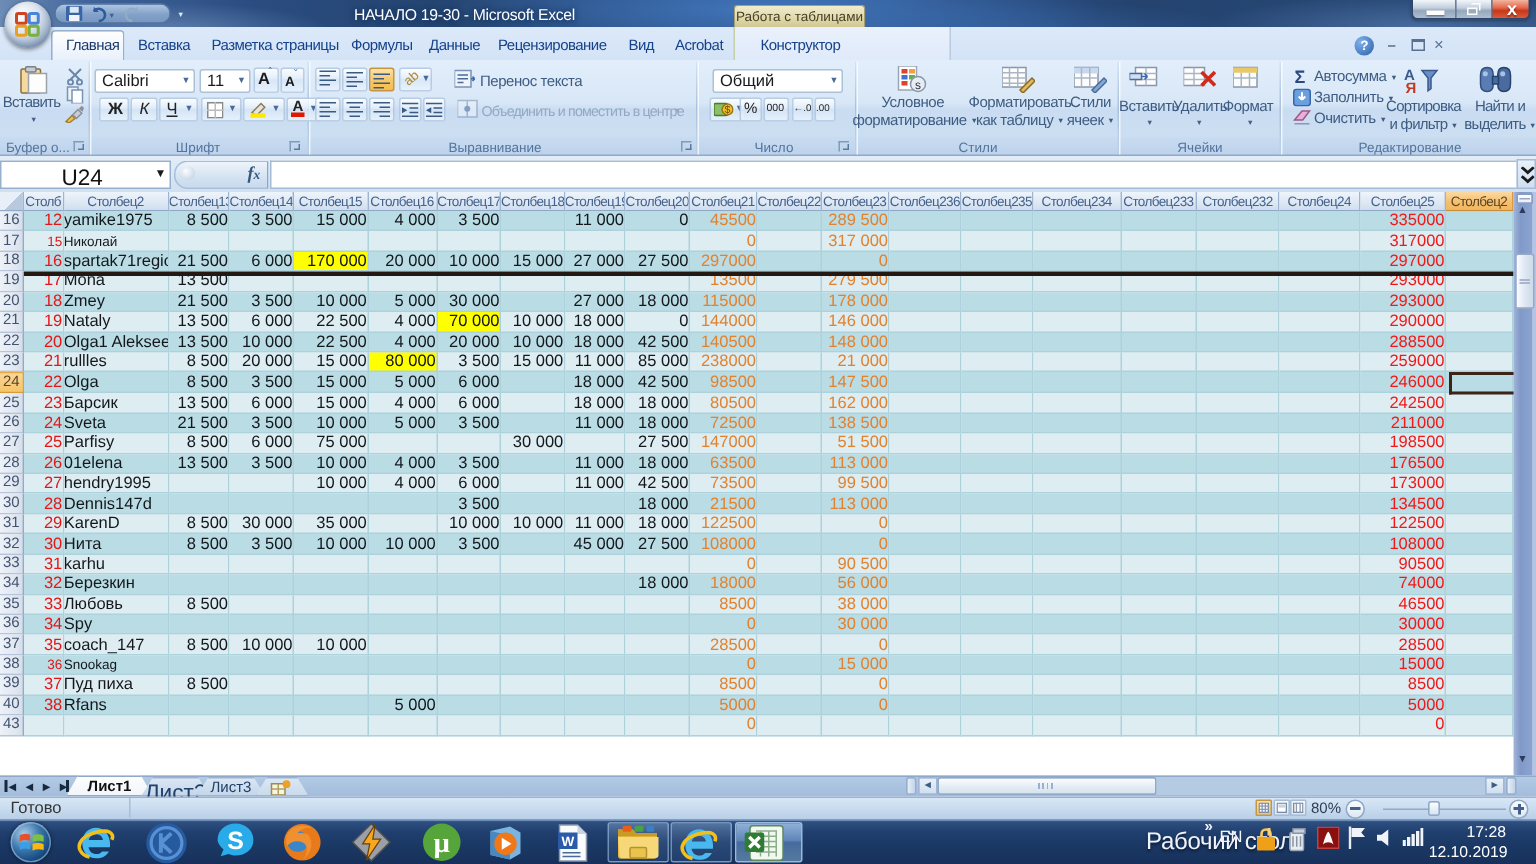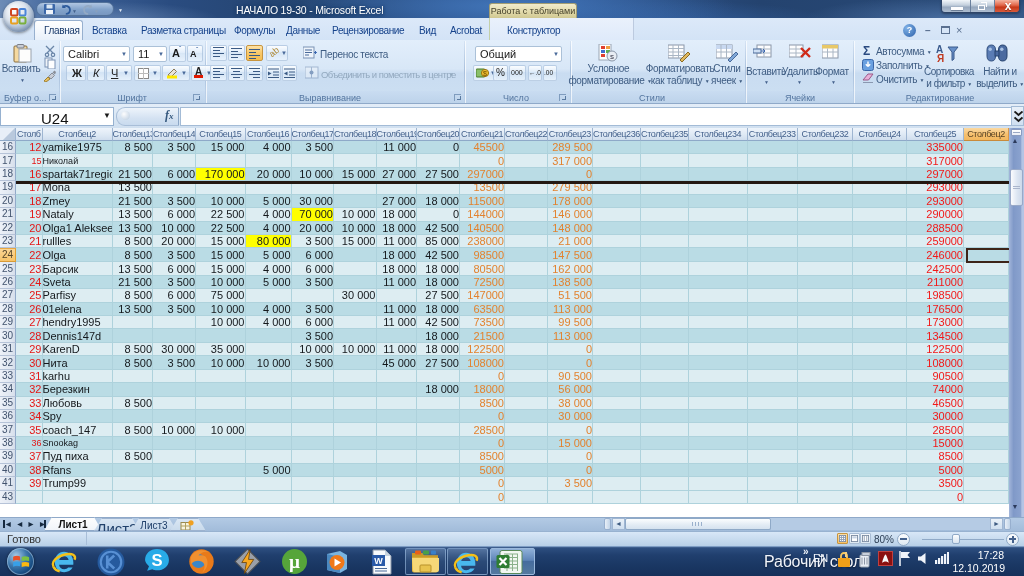--- a/index.html
+++ b/index.html
@@ -997,44 +997,20 @@
         <td class="c"></td>
         <td class="c"></td>
         <td class="c"></td>
         <td class="c"></td>
         <td class="c"></td>
         <td class="c"></td>
         <td class="c r">5000</td>
         <td class="c"></td>
       </tr>
       <tr class="lt" style="height:13.4286px">
-        <th class="rh">41</th>
-        <td class="rn">39</td>
-        <td class="nm">Trump99</td>
-        <td class="c"></td>
-        <td class="c"></td>
-        <td class="c"></td>
-        <td class="c"></td>
-        <td class="c"></td>
-        <td class="c"></td>
-        <td class="c"></td>
-        <td class="c"></td>
-        <td class="c o">0</td>
-        <td class="c"></td>
-        <td class="c o">3 500</td>
-        <td class="c"></td>
-        <td class="c"></td>
-        <td class="c"></td>
-        <td class="c"></td>
-        <td class="c"></td>
-        <td class="c"></td>
-        <td class="c r">3500</td>
-        <td class="c"></td>
-      </tr>
-      <tr class="lt" style="height:13.4286px">
         <th class="rh">43</th>
         <td class="rn"></td>
         <td class="nm"></td>
         <td class="c"></td>
         <td class="c"></td>
         <td class="c"></td>
         <td class="c"></td>
         <td class="c"></td>
         <td class="c"></td>
         <td class="c"></td>

